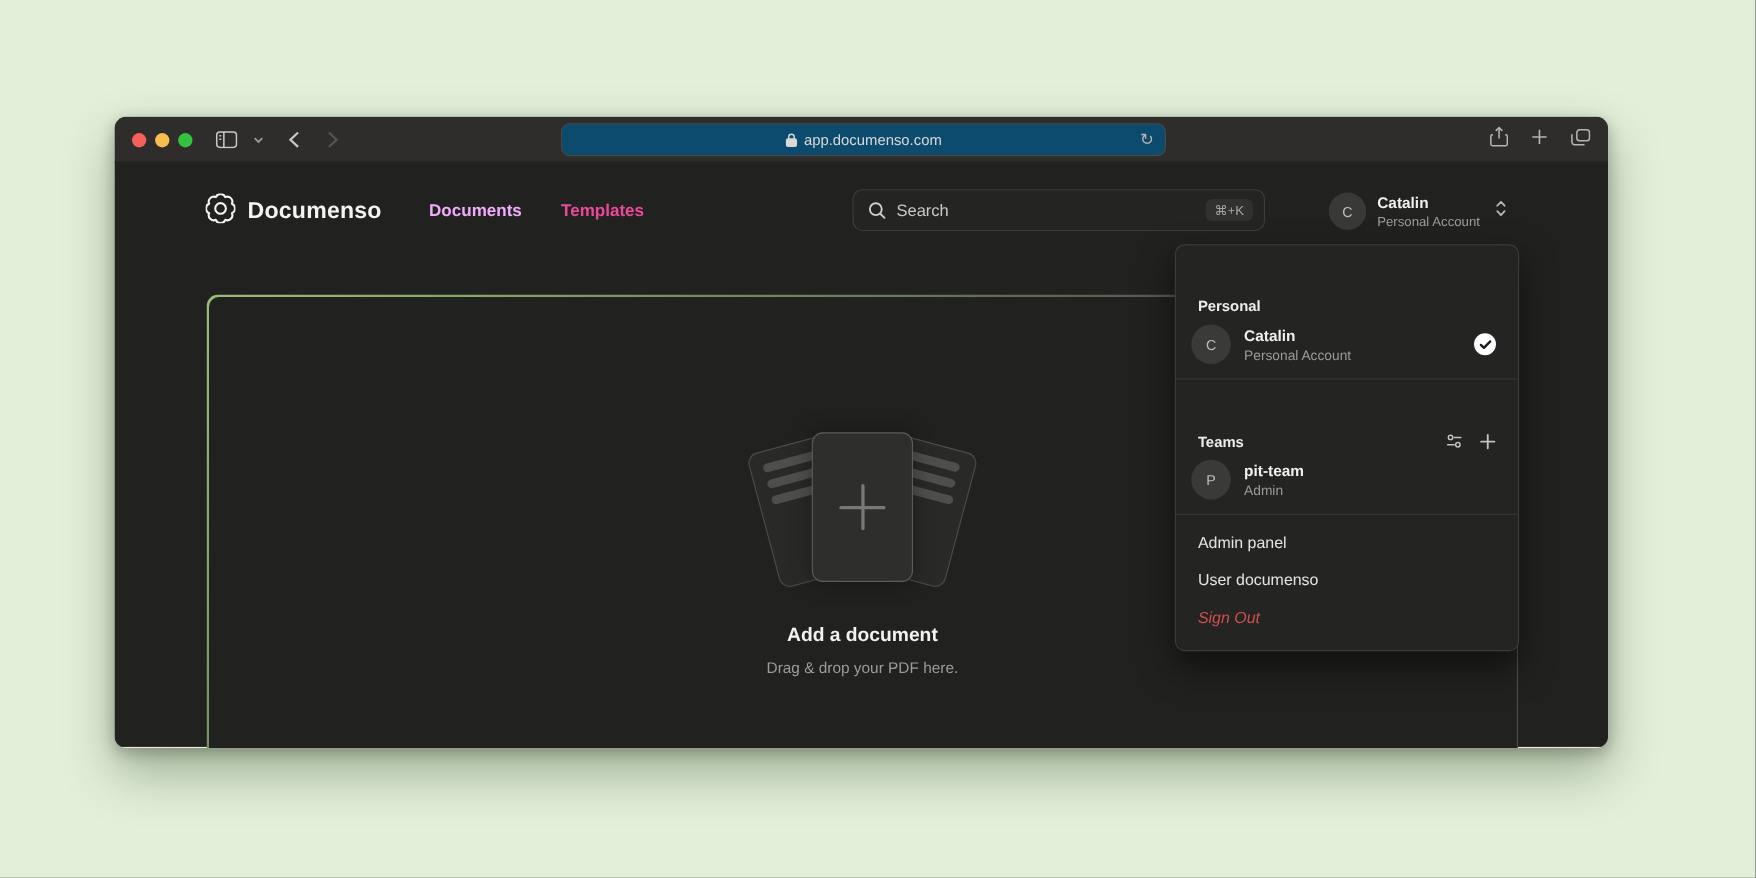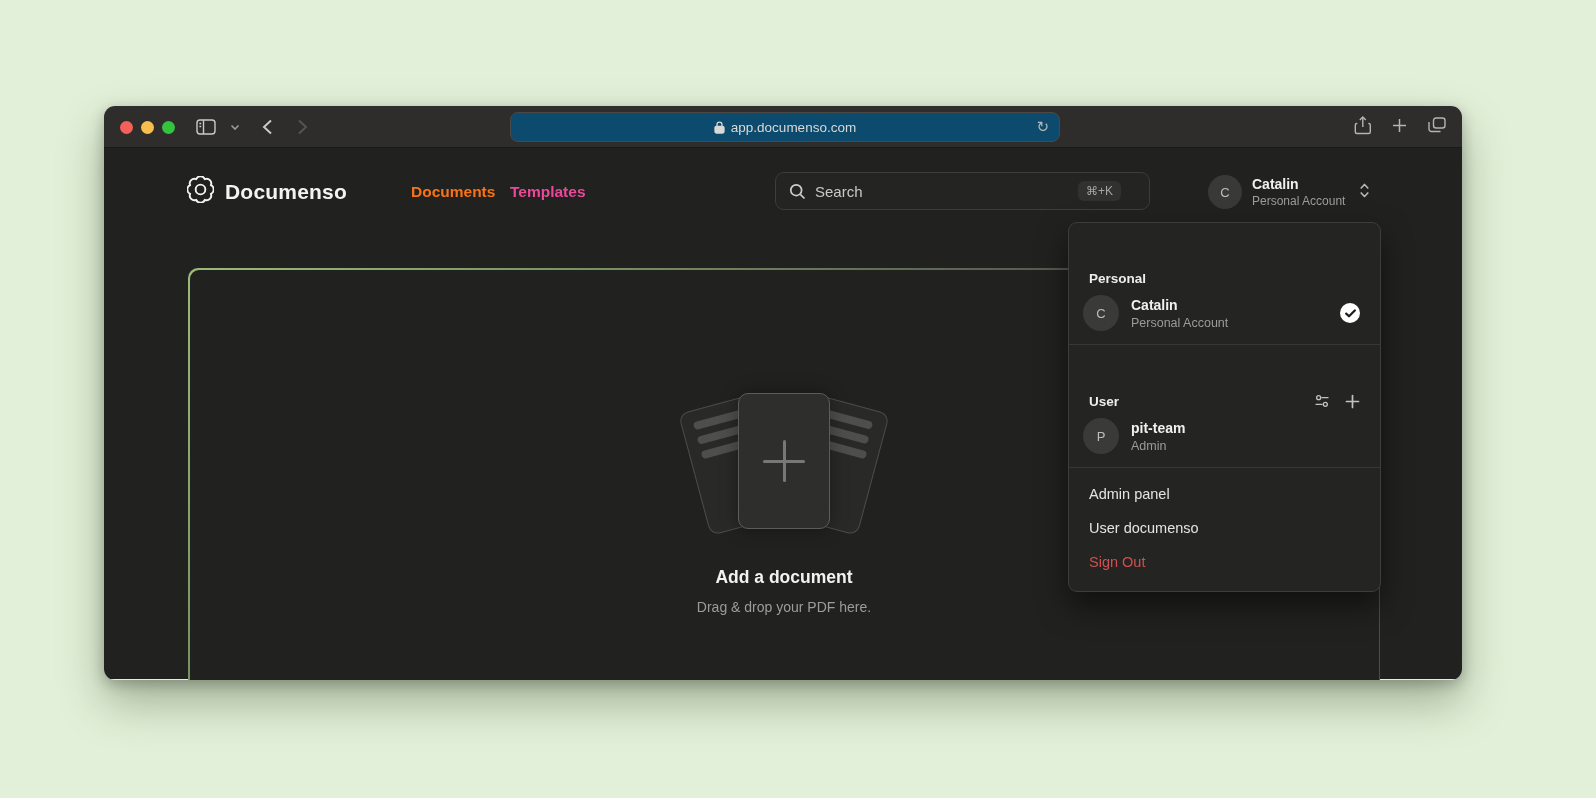--- a/index.html
+++ b/index.html
@@ -24,25 +24,25 @@
   .url-reload { position:absolute; right:10px; top:50%; transform:translateY(-50%); color:#b6b6b3; font-size:15px; }
   .chrome-right { position:absolute; right:16px; top:0; height:42px; display:flex; align-items:center; gap:21px; color:#b4b4b1; }
 
   
   .app { position:relative; height:531px; background:#212120; color:#e9e9e9; }
 
   .brand { position:absolute; left:83px; top:28px; display:flex; align-items:center; gap:11px; }
   .brand-name { font-size:21px; font-weight:bold; color:#f3f3f3; letter-spacing:.2px; }
 
   .nav-item { position:absolute; top:35px; font-size:15.5px; font-weight:600; cursor:pointer; }
-  .nav-documents { left:307px; color:#f97316; }
+  .nav-documents { left:286px; color:#f0abfc; }
   .nav-templates { left:406px; color:#ec4899; }
 
   .search { position:absolute; left:671px; top:24px; width:375px; height:38px; border-radius:9px;
-            background:#242423; border:1px solid #3d3d3b; display:flex; align-items:center; padding:0 28px 0 13px; }
+            background:#242423; border:1px solid #3d3d3b; display:flex; align-items:center; padding:0 10px 0 13px; }
   .search input { flex:1; margin-left:9px; background:transparent; border:none; outline:none;
                   color:#e8e8e8; font-size:15px; font-family:inherit; }
   .search input::placeholder { color:#c9c9c9; }
   .kbd { background:#313130; border-radius:6px; padding:3px 8px; font-size:12px; color:#a6a6a6; }
 
   .account { position:absolute; left:1104px; top:27px; display:flex; align-items:center; cursor:pointer; }
   .avatar { width:34px; height:34px; border-radius:50%; background:#393938; color:#bdbdbd;
             display:flex; align-items:center; justify-content:center; font-size:13px; }
   .account-text { margin-left:10px; }
   .account-name { font-size:14px; font-weight:bold; color:#f0f0f0; }
@@ -87,21 +87,21 @@
   .menu-avatar { width:36px; height:36px; border-radius:50%; background:#3a3a39; color:#bdbdbd;
                  display:flex; align-items:center; justify-content:center; font-size:13px; flex:none; }
   .menu-row-text { margin-left:12px; flex:1; }
   .menu-row-name { font-size:14px; font-weight:bold; color:#f0f0f0; }
   .menu-row-sub { font-size:12.5px; color:#9b9b9b; margin-top:3px; }
   .check-badge { width:20px; height:20px; border-radius:50%; background:#ffffff; display:flex;
                  align-items:center; justify-content:center; margin-right:6px; flex:none; }
   .divider { height:1px; background:#373735; }
   .menu-items { padding:9px 0 12px; }
   .menu-item { padding:9px 20px; font-size:14.5px; color:#e4e4e4; cursor:pointer; }
-  .menu-item.danger { color:var(--signout-red,#d14f4f); }
+  .menu-item.danger { color:var(--signout-red,#d14f4f);font-style:italic; }
 </style>
 </head>
 <body>
 
 <div class="stage">
   <div class="window">
 
     <div class="chrome">
       <div class="traffic">
         <span class="light" style="background:#f4605a"></span>
@@ -247,21 +247,21 @@
                 <path d="M1.2 4.6 L4 7.3 L9.8 1.4"></path>
               </svg>
             </span>
           </div>
         </div>
 
         <div class="divider"></div>
 
         <div class="menu-section">
           <div class="menu-heading-row">
-            <span class="menu-heading">User</span>
+            <span class="menu-heading">Teams</span>
             <span class="heading-spacer"></span>
             <span class="heading-icon">
               <svg width="16" height="16" viewBox="0 0 24 24" fill="none" stroke="currentColor" stroke-width="2" stroke-linecap="round">
                 <circle cx="7" cy="7" r="3"></circle>
                   <path d="M12 7 h9"></path>
                 <circle cx="17" cy="17" r="3"></circle>
                   <path d="M3 17 h9"></path>
               </svg>
             </span>
             <span class="heading-icon">

